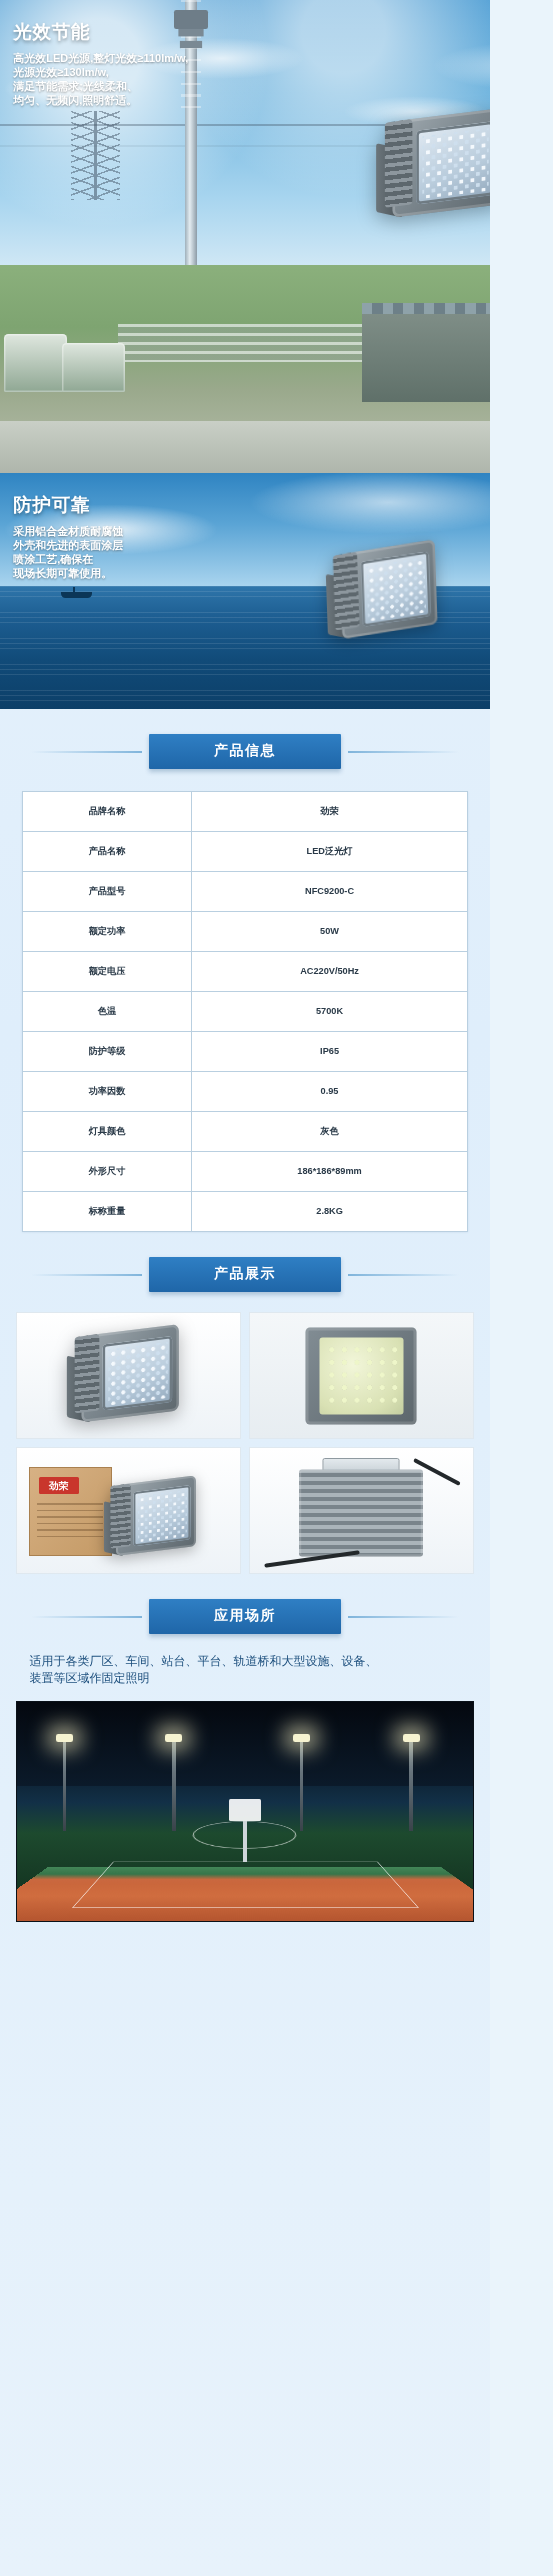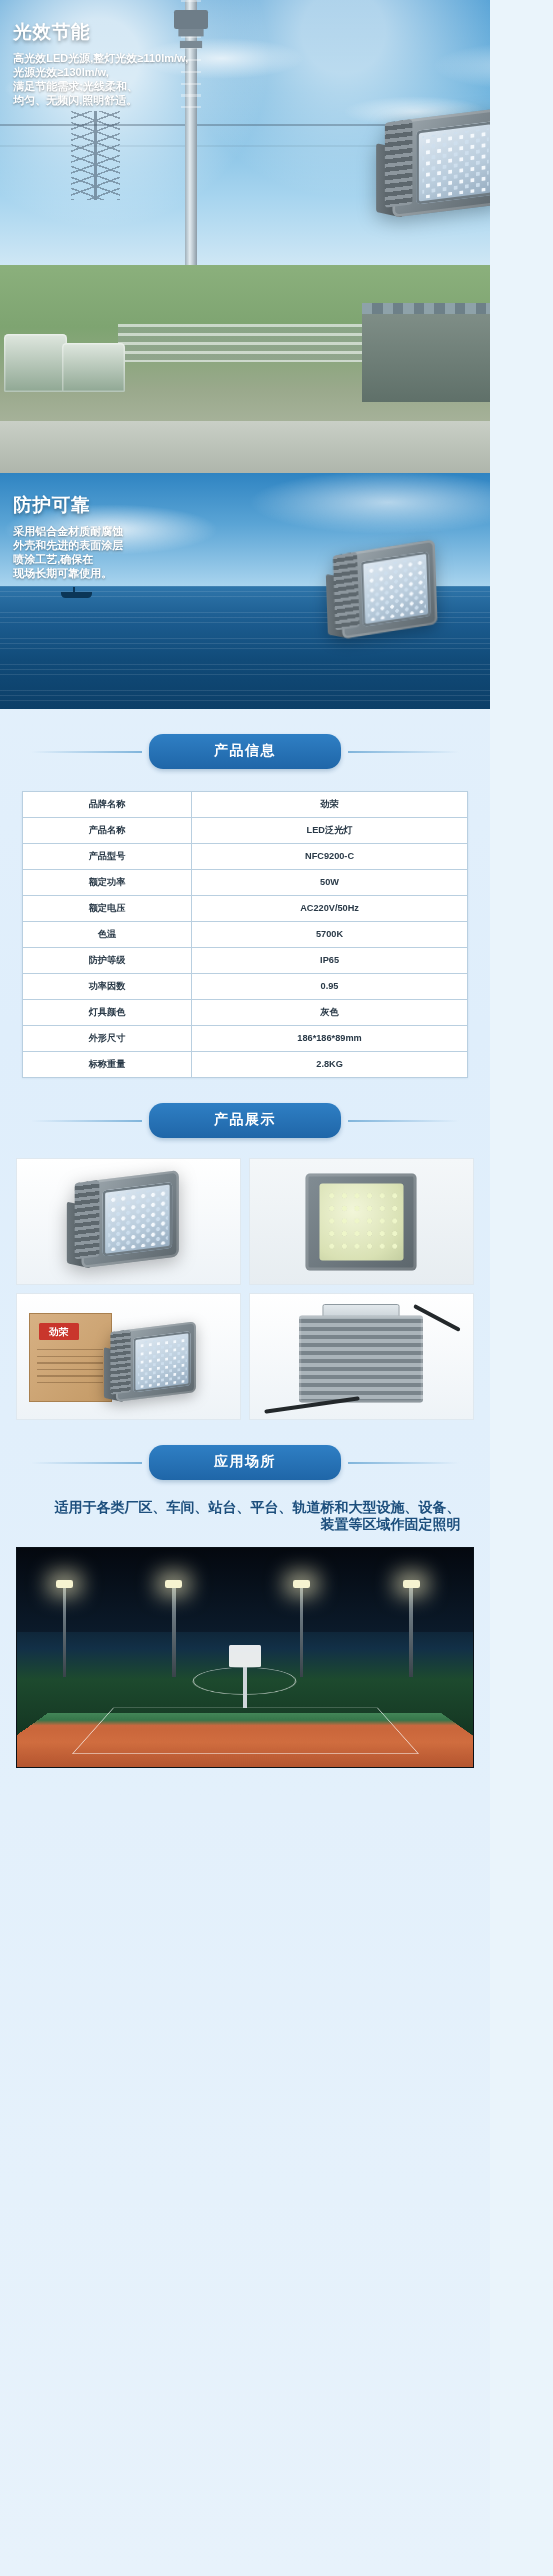--- a/index.html
+++ b/index.html
@@ -182,21 +182,21 @@
   }
   .hero2 .boat:before{
     content:""; position:absolute; left:11.8px; top:-5.2px; width:2.2px; height:5.2px; background:#0b3657;
   }
   .hero2 .lamp-wrap { position:absolute; right: 111px; top: 71px; transform: scale(1.1) rotate(-2deg); }
 
   
   .title-band {
     width: 192px; margin: 0 auto; position: relative;
     background: linear-gradient(180deg,#2f7fc4,#1f66a8);
-    color: #fff; text-align: center; border-radius: 14px;
+    color: #fff; text-align: center; border-radius: 1px;
     padding: 8px 0 8.9px; font-size: 14px; font-weight: 700; letter-spacing: 1.5px;
     box-shadow: 0 2.2px 4.4px rgba(20,70,120,.25);
   }
   .title-band:before, .title-band:after {
     content:""; position:absolute; top: 50%; width: 111px; height: 1.5px;
     background: linear-gradient(90deg, rgba(47,127,196,0), #7fb4db);
   }
   .title-band:before { left: -118px; }
   .title-band:after  { right: -118px; background: linear-gradient(270deg, rgba(47,127,196,0), #7fb4db); }
   .sec { padding-top: 25px; }
@@ -204,21 +204,21 @@
   
   .spec-wrap { margin: 22px 22px 0; }
   table.spec {
     width: 100%; border-collapse: collapse;
     background: #fff;
     font-size: 9.2px; color: #2a3a48;
     box-shadow: 0 0.7px 2.2px rgba(30,80,130,.10);
   }
   table.spec td {
     border: 0.7px solid #b9cfe0;
-    padding: 6px 3px;
+    padding: 13px 3px;
     text-align: center;
     font-weight: 700;
   }
   table.spec td.k { width: 38%; }
   table.spec td.v { width: 62%; }
 
   
   .gallery {
     margin: 20.7px 16px 0;
     display: grid;
@@ -283,22 +283,22 @@
     transform: rotate(-8deg);
   }
   .cable2 {
     position:absolute; right: 10.3px; top: 22px; width: 52px; height: 3.7px;
     background:#23282b; border-radius: 2.2px; transform: rotate(28deg);
   }
 
   
   .app-text {
     margin: 19px 29.5px 0;
-    text-align: right;
-    font-size: 14px; line-height: 17.7px; color: #1d4f7d; font-weight: 700;
+    text-align: left;
+    font-size: 12px; line-height: 17.7px; color: #1d4f7d; font-weight: 400;
   }
   .court {
     margin: 13.3px 16px 29.5px;
     height: 221px; position: relative; overflow: hidden;
     background: linear-gradient(180deg,#06101c 0%, #0a1724 26%, #123047 46%, #1d4a2e 60%, #0f2a1b 100%);
     border: 0.7px solid #0a1118;
   }
   .court .nightsky { position:absolute; inset: 0 0 62% 0; background: linear-gradient(180deg,#04080f,#0b1a2a); }
   .court .floor {
     position:absolute; left: -10%; bottom: 0; width: 120%; height: 66%;

